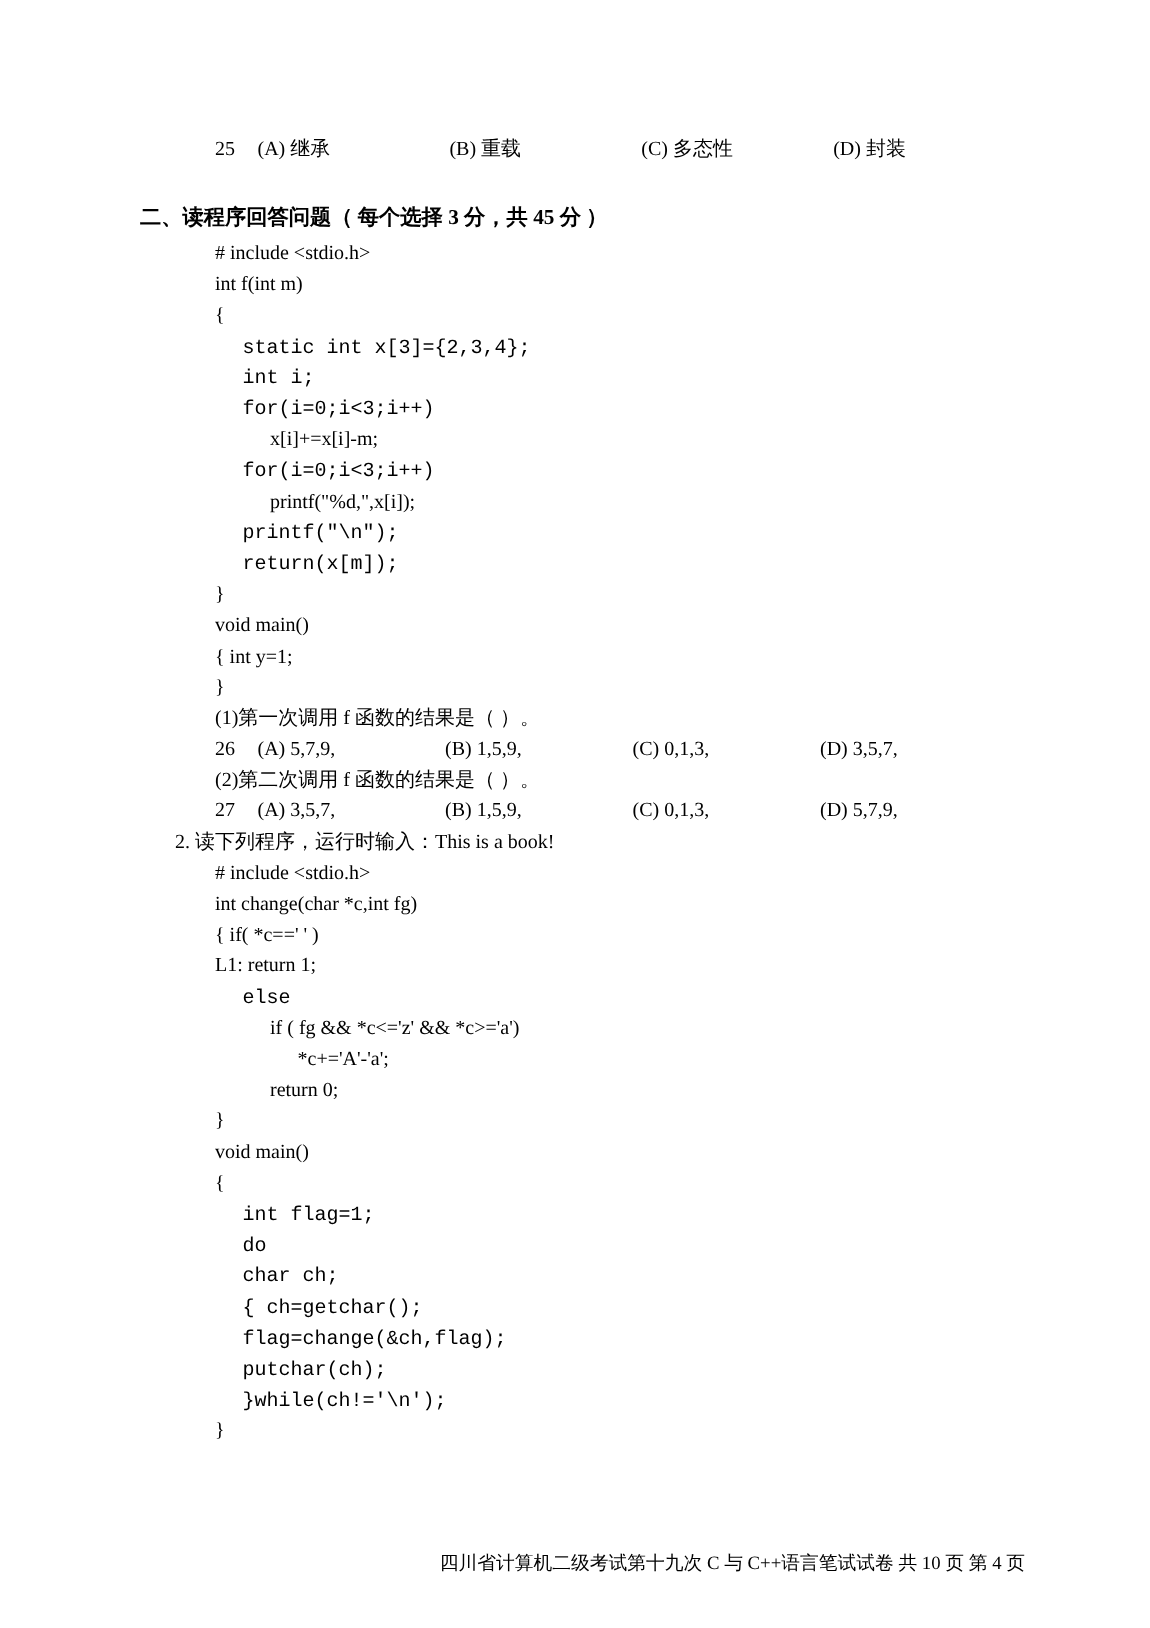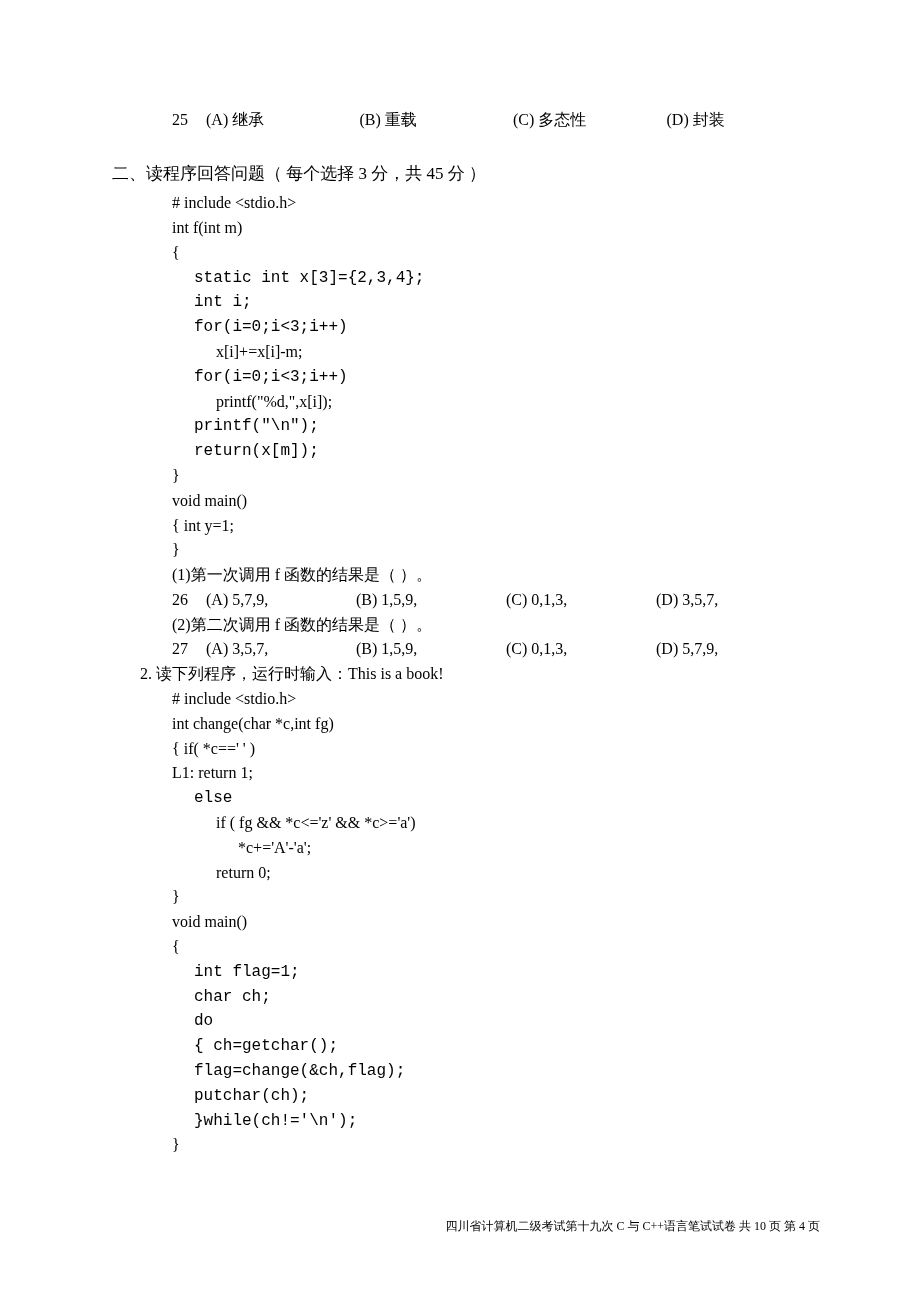--- a/index.html
+++ b/index.html
@@ -13,23 +13,23 @@
   }
   .page {
     width: 920px;
     min-height: 1302px;
     box-sizing: border-box;
     padding: 108px 100px 60px 112px;
     position: relative;
   }
   .footer {
     position: absolute;
-    bottom: 66px;
+    bottom: 39px;
     right: 100px;
-    font-size: 12px;
+    font-size: 15px;
   }
   .option-row {
     display: flex;
     margin-left: 60px;
   }
   .option-row .num {
     width: 34px;
   }
   .option-row .opt {
     flex: 1;
@@ -38,21 +38,21 @@
     display: flex;
     margin-left: 60px;
   }
   .option-row2 .num {
     width: 34px;
   }
   .option-row2 .opt {
     width: 150px;
   }
   .section-heading {
-    font-weight: normal;
+    font-weight: bold;
     margin-top: 28px;
     margin-bottom: 4px;
     font-size: 17px;
   }
   .q-line {
     margin-left: 28px;
   }
   .code-line {
     margin-left: 60px;
     font-family: "Times New Roman", serif;
@@ -116,22 +116,22 @@
   <div class="code-line">{    if( *c==' ' )</div>
   <div class="code-line">  L1:    return 1;</div>
   <div class="code-line indent1">       else</div>
   <div class="code-line indent2">            if ( fg &amp;&amp; *c&lt;='z' &amp;&amp; *c&gt;='a')</div>
   <div class="code-line indent3">                 *c+='A'-'a';</div>
   <div class="code-line indent2">          return 0;</div>
   <div class="code-line">}</div>
   <div class="code-line">void main()</div>
   <div class="code-line">{</div>
   <div class="code-line indent1">    int flag=1;</div>
+  <div class="code-line indent1">    do</div>
   <div class="code-line indent1">    char ch;</div>
-  <div class="code-line indent1">    do</div>
   <div class="code-line indent1">    { ch=getchar();</div>
   <div class="code-line indent1">       flag=change(&amp;ch,flag);</div>
   <div class="code-line indent1">       putchar(ch);</div>
   <div class="code-line indent1">    }while(ch!='\n');</div>
   <div class="code-line">}</div>
 
   <div class="footer">四川省计算机二级考试第十九次 C 与 C++语言笔试试卷  共 10 页    第 4 页</div>
 </div>
 
 </body></html>

